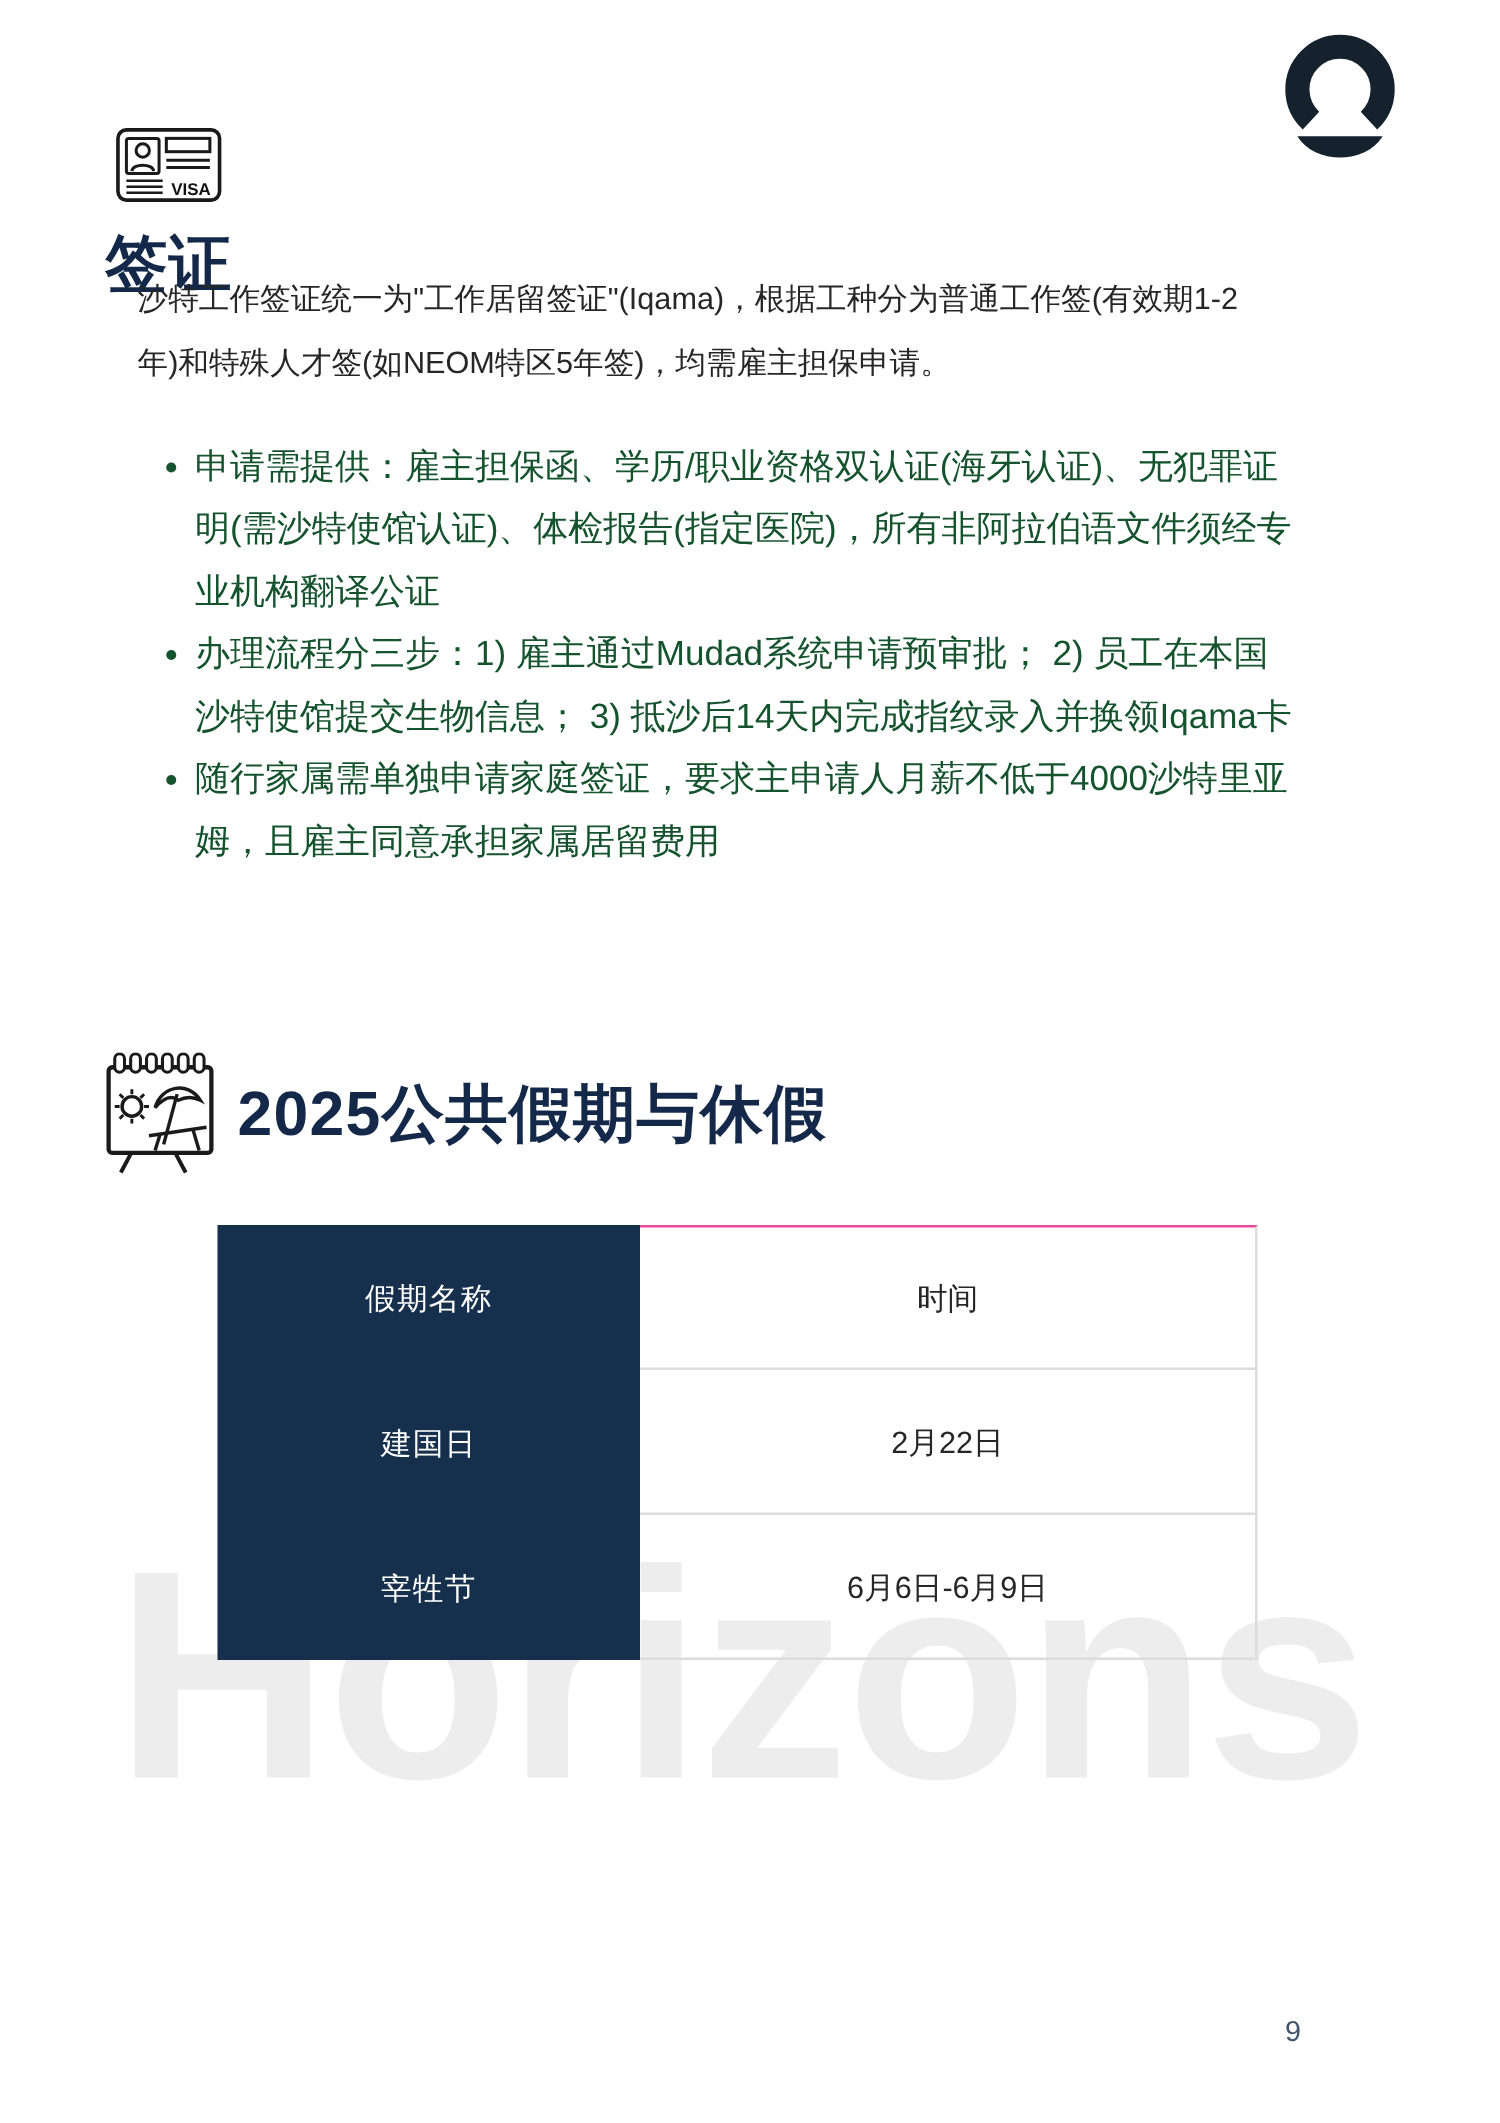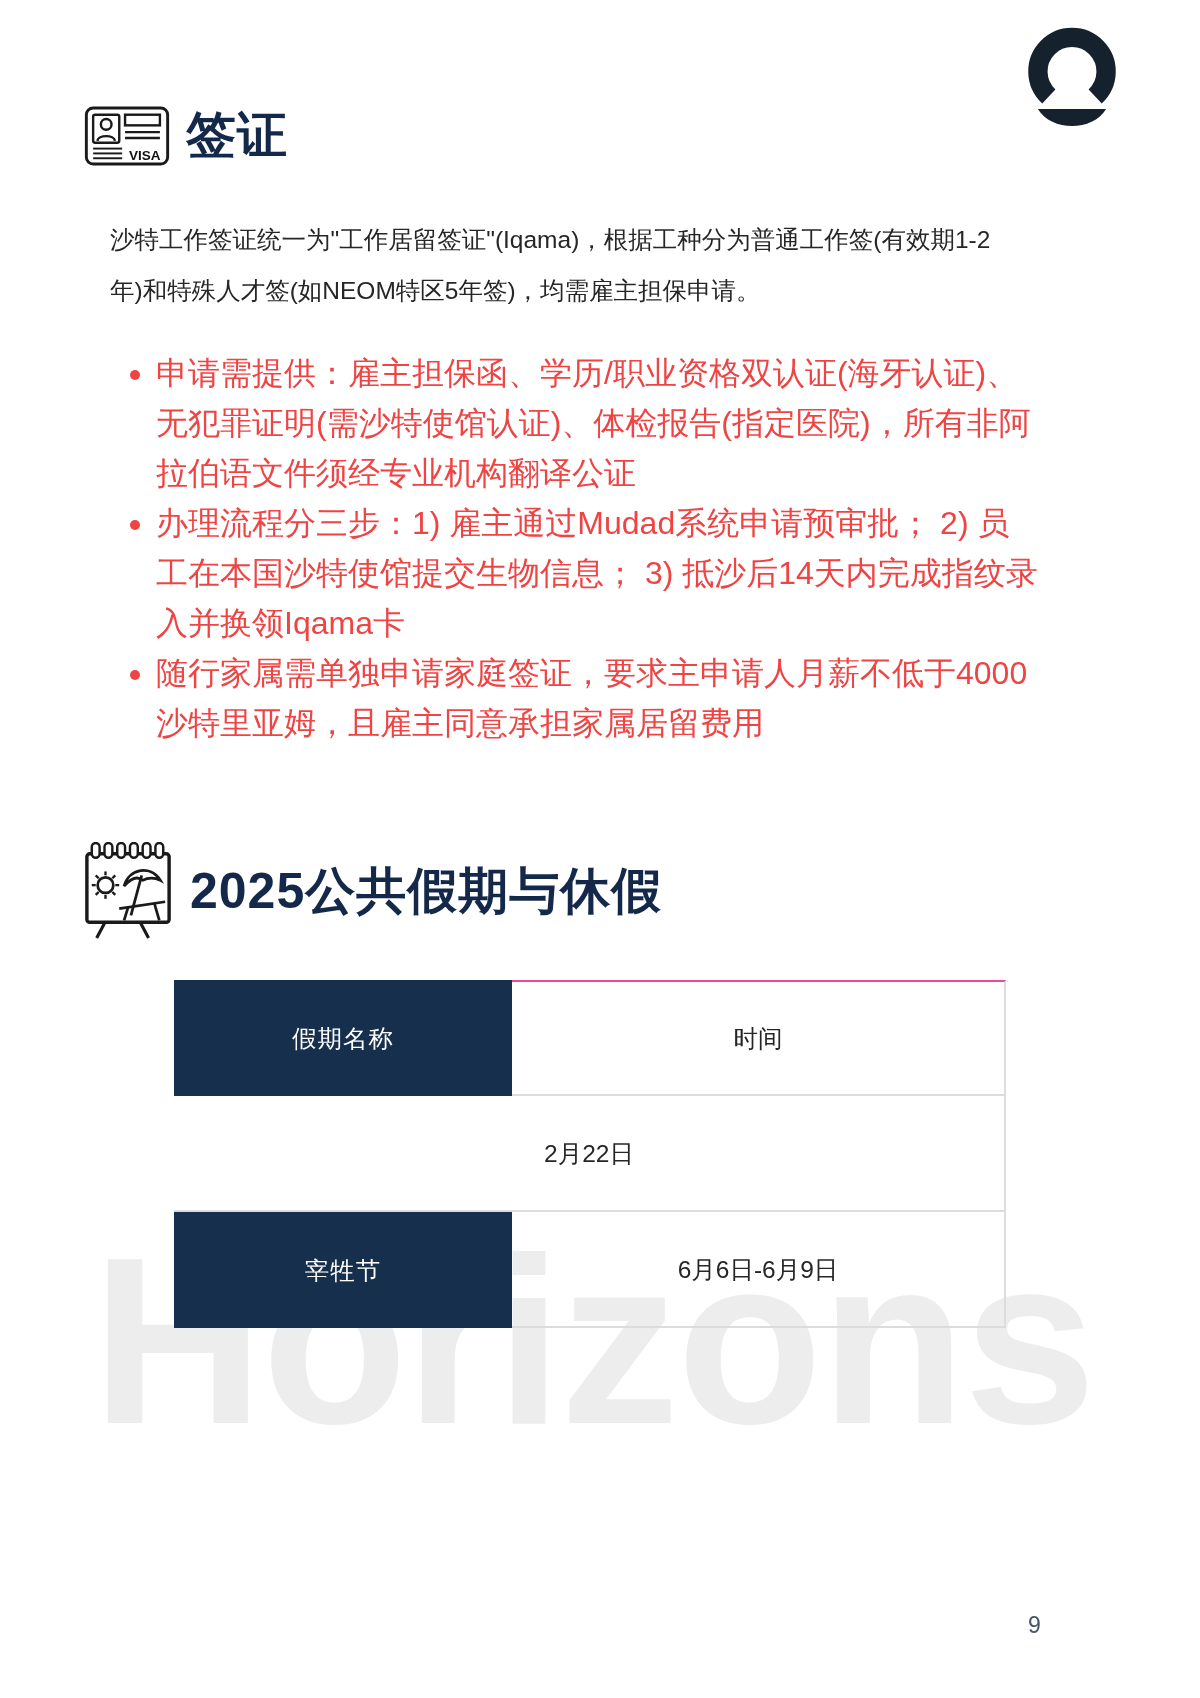--- a/index.html
+++ b/index.html
@@ -33,43 +33,43 @@
   
   .section-header { position: absolute; display: flex; align-items: center; gap: 16px; }
   .section-header h1 {
     margin: 0;
     font-size: 50px;
     font-weight: bold;
     color: #14294a;
     letter-spacing: 1px;
     white-space: nowrap;
   }
-  .visa-header { top: 102px; left: 84px; }
+  .visa-header { top: 102px; left: 84px; flex-direction: column; }
   .holiday-header { top: 842px; left: 82px; }
 
   .intro {
     position: absolute;
     top: 214px;
     left: 110px;
     width: 890px;
     margin: 0;
     font-size: 24.5px;
     line-height: 51px;
     color: #262626;
   }
   .bullets {
     position: absolute;
     top: 348px;
     left: 118px;
     width: 884px;
     margin: 0;
     padding-left: 38px;
-    font-size: 32px;
+    font-size: 28px;
     line-height: 50px;
-    color: #ef4444;
+    color: #14532d;
   }
   .bullets li { margin: 0; padding: 0; }
 
   
   .holiday-table {
     position: absolute;
     top: 980px;
     left: 174px;
     width: 832px;
   }
@@ -181,20 +181,21 @@
       </span>
       <h1>2025公共假期与休假</h1>
     </div>
 
     <div class="holiday-table">
       <div class="t-row">
         <div class="name-cell">假期名称</div>
         <div class="date-cell">时间</div>
       </div>
       <div class="t-row">
+        <div class="name-cell">建国日</div>
         <div class="date-cell">2月22日</div>
       </div>
       <div class="t-row">
         <div class="name-cell">宰牲节</div>
         <div class="date-cell">6月6日-6月9日</div>
       </div>
     </div>
 
     <div class="page-number">9</div>
 

